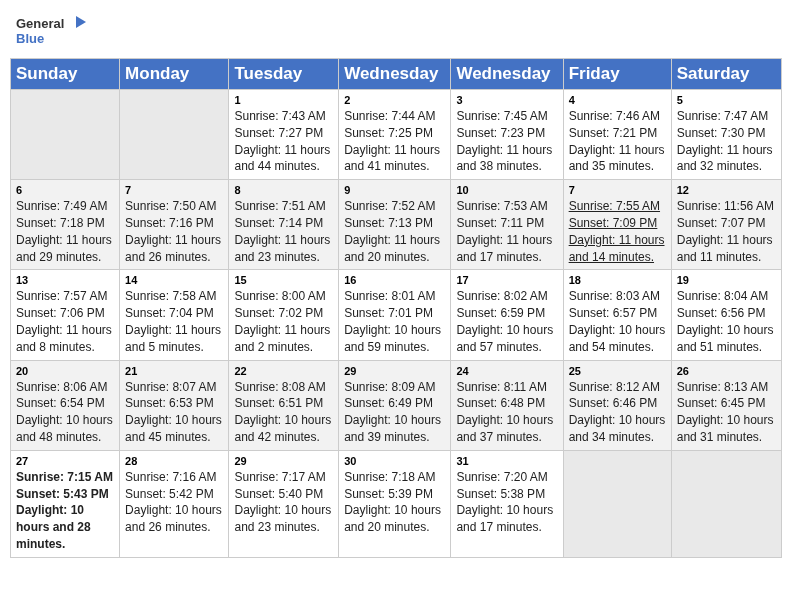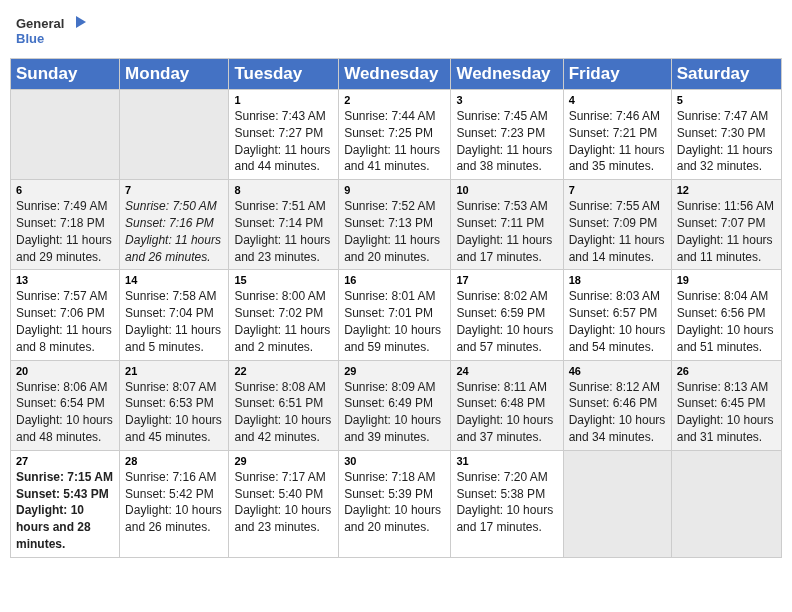--- a/index.html
+++ b/index.html
@@ -145,21 +145,21 @@
       </tr>
       <tr>
         <td>
           <span class="day-num">6</span>
           <div class="day-info" style="white-space: pre-line;">Sunrise: 7:49 AM
 Sunset: 7:18 PM
 Daylight: 11 hours and 29 minutes.</div>
         </td>
         <td>
           <span class="day-num">7</span>
-          <div class="day-info" style="white-space: pre-line; font-style: italic;">Sunrise: 7:50 AM
+          <div class="day-info" style="white-space: pre-line;">Sunrise: 7:50 AM
 Sunset: 7:16 PM
 Daylight: 11 hours and 26 minutes.</div>
         </td>
         <td>
           <span class="day-num">8</span>
           <div class="day-info" style="white-space: pre-line;">Sunrise: 7:51 AM
 Sunset: 7:14 PM
 Daylight: 11 hours and 23 minutes.</div>
         </td>
         <td>
@@ -169,21 +169,21 @@
 Daylight: 11 hours and 20 minutes.</div>
         </td>
         <td>
           <span class="day-num">10</span>
           <div class="day-info" style="white-space: pre-line;">Sunrise: 7:53 AM
 Sunset: 7:11 PM
 Daylight: 11 hours and 17 minutes.</div>
         </td>
         <td>
           <span class="day-num">7</span>
-          <div class="day-info" style="white-space: pre-line;">Sunrise: 7:55 AM
+          <div class="day-info" style="white-space: pre-line; text-decoration: underline;">Sunrise: 7:55 AM
 Sunset: 7:09 PM
 Daylight: 11 hours and 14 minutes.</div>
         </td>
         <td>
           <span class="day-num">12</span>
           <div class="day-info" style="white-space: pre-line;">Sunrise: 11:56 AM
 Sunset: 7:07 PM
 Daylight: 11 hours and 11 minutes.</div>
         </td>
       </tr>
@@ -256,21 +256,21 @@
 Sunset: 6:49 PM
 Daylight: 10 hours and 39 minutes.</div>
         </td>
         <td>
           <span class="day-num">24</span>
           <div class="day-info" style="white-space: pre-line;">Sunrise: 8:11 AM
 Sunset: 6:48 PM
 Daylight: 10 hours and 37 minutes.</div>
         </td>
         <td>
-          <span class="day-num">46</span>
+          <span class="day-num">25</span>
           <div class="day-info" style="white-space: pre-line;">Sunrise: 8:12 AM
 Sunset: 6:46 PM
 Daylight: 10 hours and 34 minutes.</div>
         </td>
         <td>
           <span class="day-num">26</span>
           <div class="day-info" style="white-space: pre-line;">Sunrise: 8:13 AM
 Sunset: 6:45 PM
 Daylight: 10 hours and 31 minutes.</div>
         </td>

